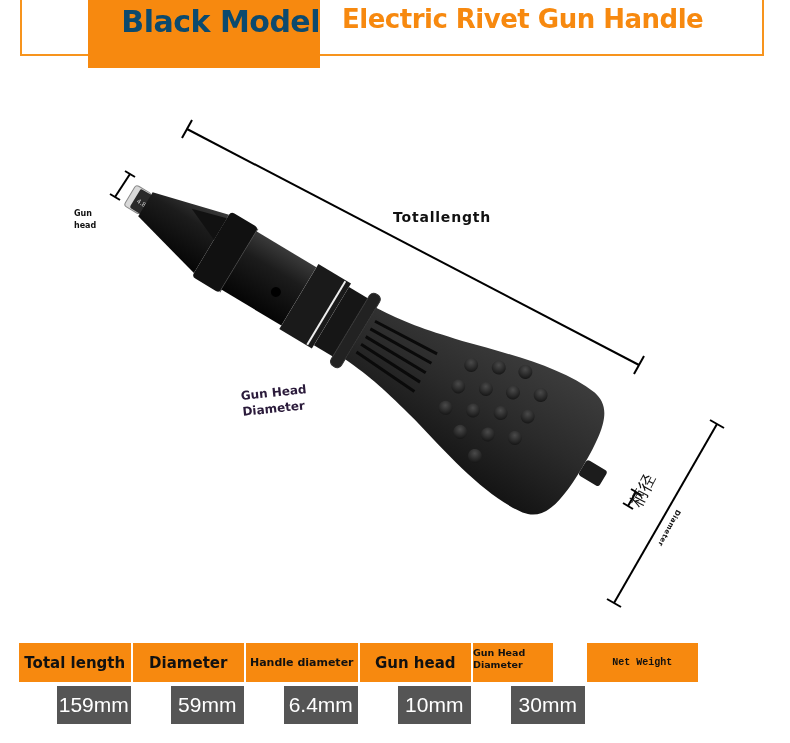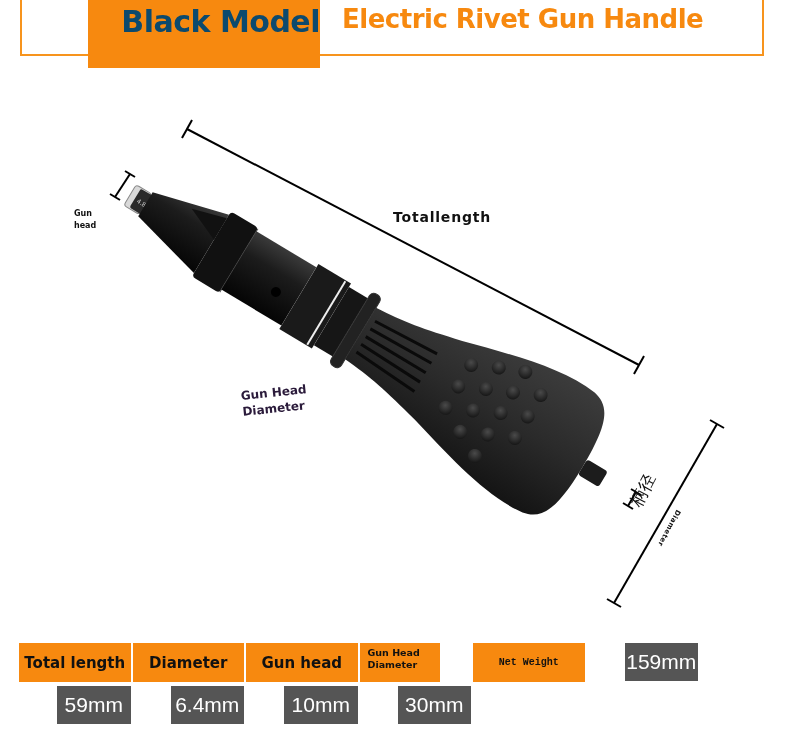--- a/index.html
+++ b/index.html
@@ -28,21 +28,21 @@
   .lbl-handle-cn { left: 625px; top: 500px; font-size: 17px; font-weight: normal;
                    transform: rotate(-62deg); transform-origin: left top; }
   .lbl-diam { left: 682px; top: 512px; font-size: 7px; letter-spacing: 0.5px;
               transform: rotate(118deg); transform-origin: left top; }
   .spec-grid { position: absolute; left: 19px; top: 643px; width: 679px;
                display: grid; grid-template-columns: repeat(6, 1fr); column-gap: 2px; row-gap: 4px; }
   .hcell { background: #f7890f; height: 39px; display: flex; align-items: center; justify-content: center;
            color: #111; font-weight: bold; font-family: "DejaVu Sans", sans-serif; }
   .hcell.big { font-size: 15px; }
   .hcell.mid { font-size: 11px; }
-  .hcell.small { font-size: 9.5px; line-height: 12px; justify-content: flex-start; padding-left: 8px;
+  .hcell.small { font-size: 9.5px; line-height: 12px; justify-content: flex-start; 
                  align-items: flex-start; padding-top: 4px; box-sizing: border-box; }
   .vcell { background: #555555; height: 38px; display: flex; align-items: center; justify-content: center;
            color: #ffffff; font-size: 21px; font-family: "Liberation Sans", sans-serif; margin-left: 38px; }
 </style>
 </head>
 <body>
 
 <div class="title-frame"></div>
 <div class="model-tab"></div>
 <div class="model-label">Black Model</div>
@@ -152,20 +152,21 @@
 <div class="lbl lbl-ghd">
   <div>Gun Head</div>
   <div>Diameter</div>
 </div>
 <div class="lbl lbl-handle-cn">柄径</div>
 <div class="lbl lbl-diam">Diameter</div>
 
 <div class="spec-grid">
   <div class="hcell big">Total length</div>
   <div class="hcell big">Diameter</div>
+  <div class="hcell mid">Handle diameter</div>
   <div class="hcell big">Gun head</div>
   <div class="hcell small" style="width:80px;white-space:normal;">Gun Head Diameter</div>
   <div class="hcell mid" style="font-size:10px;font-family:Liberation Mono, monospace;">Net Weight</div>
 
   <div class="vcell">159mm</div>
   <div class="vcell">59mm</div>
   <div class="vcell">6.4mm</div>
   <div class="vcell">10mm</div>
   <div class="vcell">30mm</div>
 </div>

